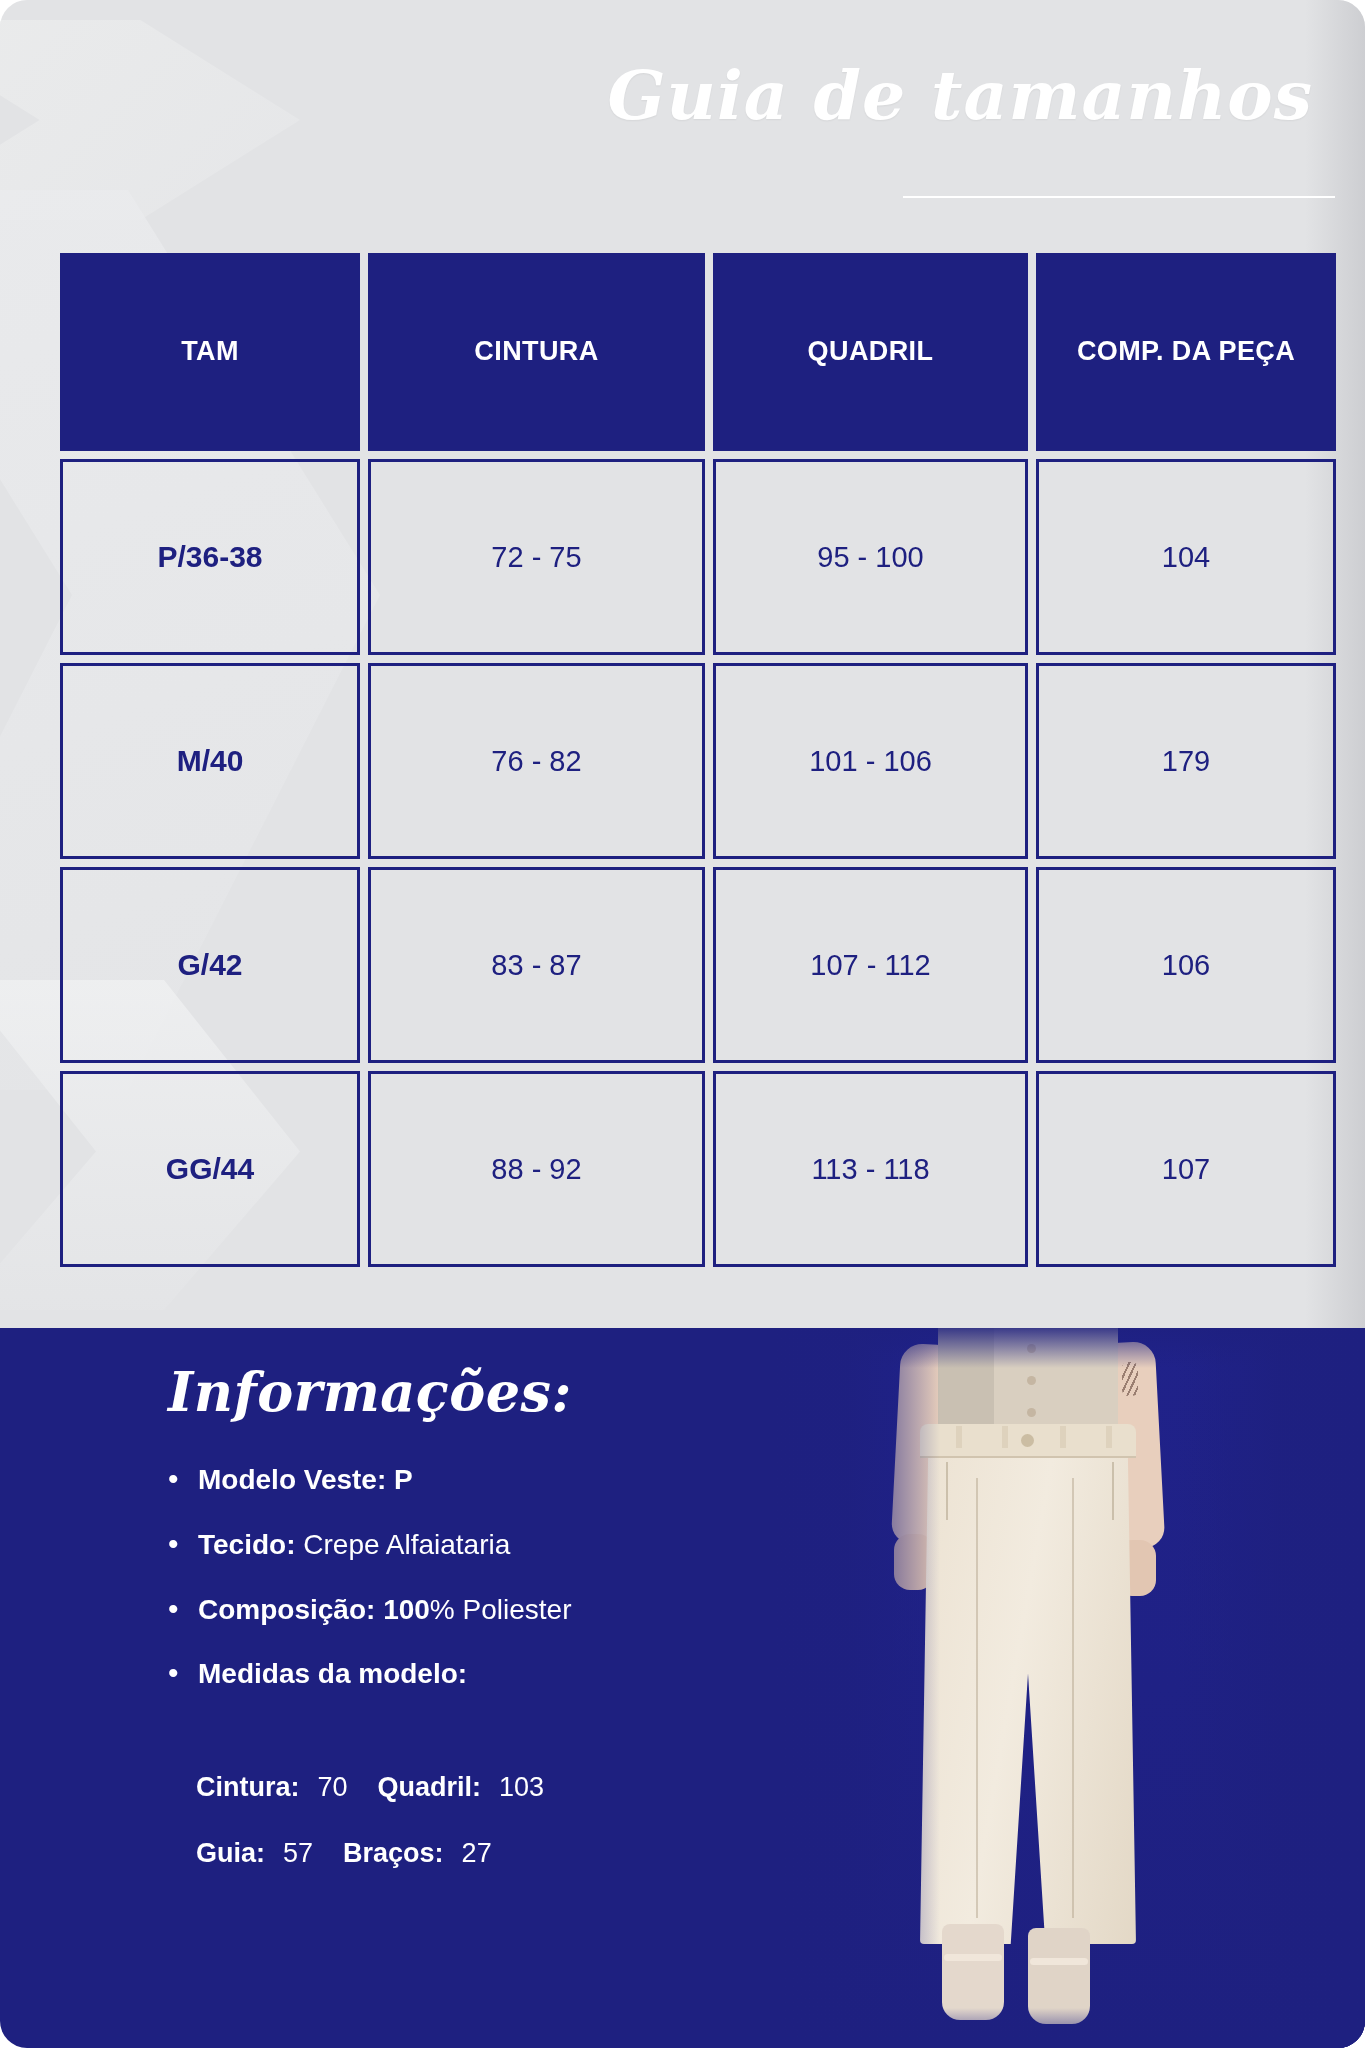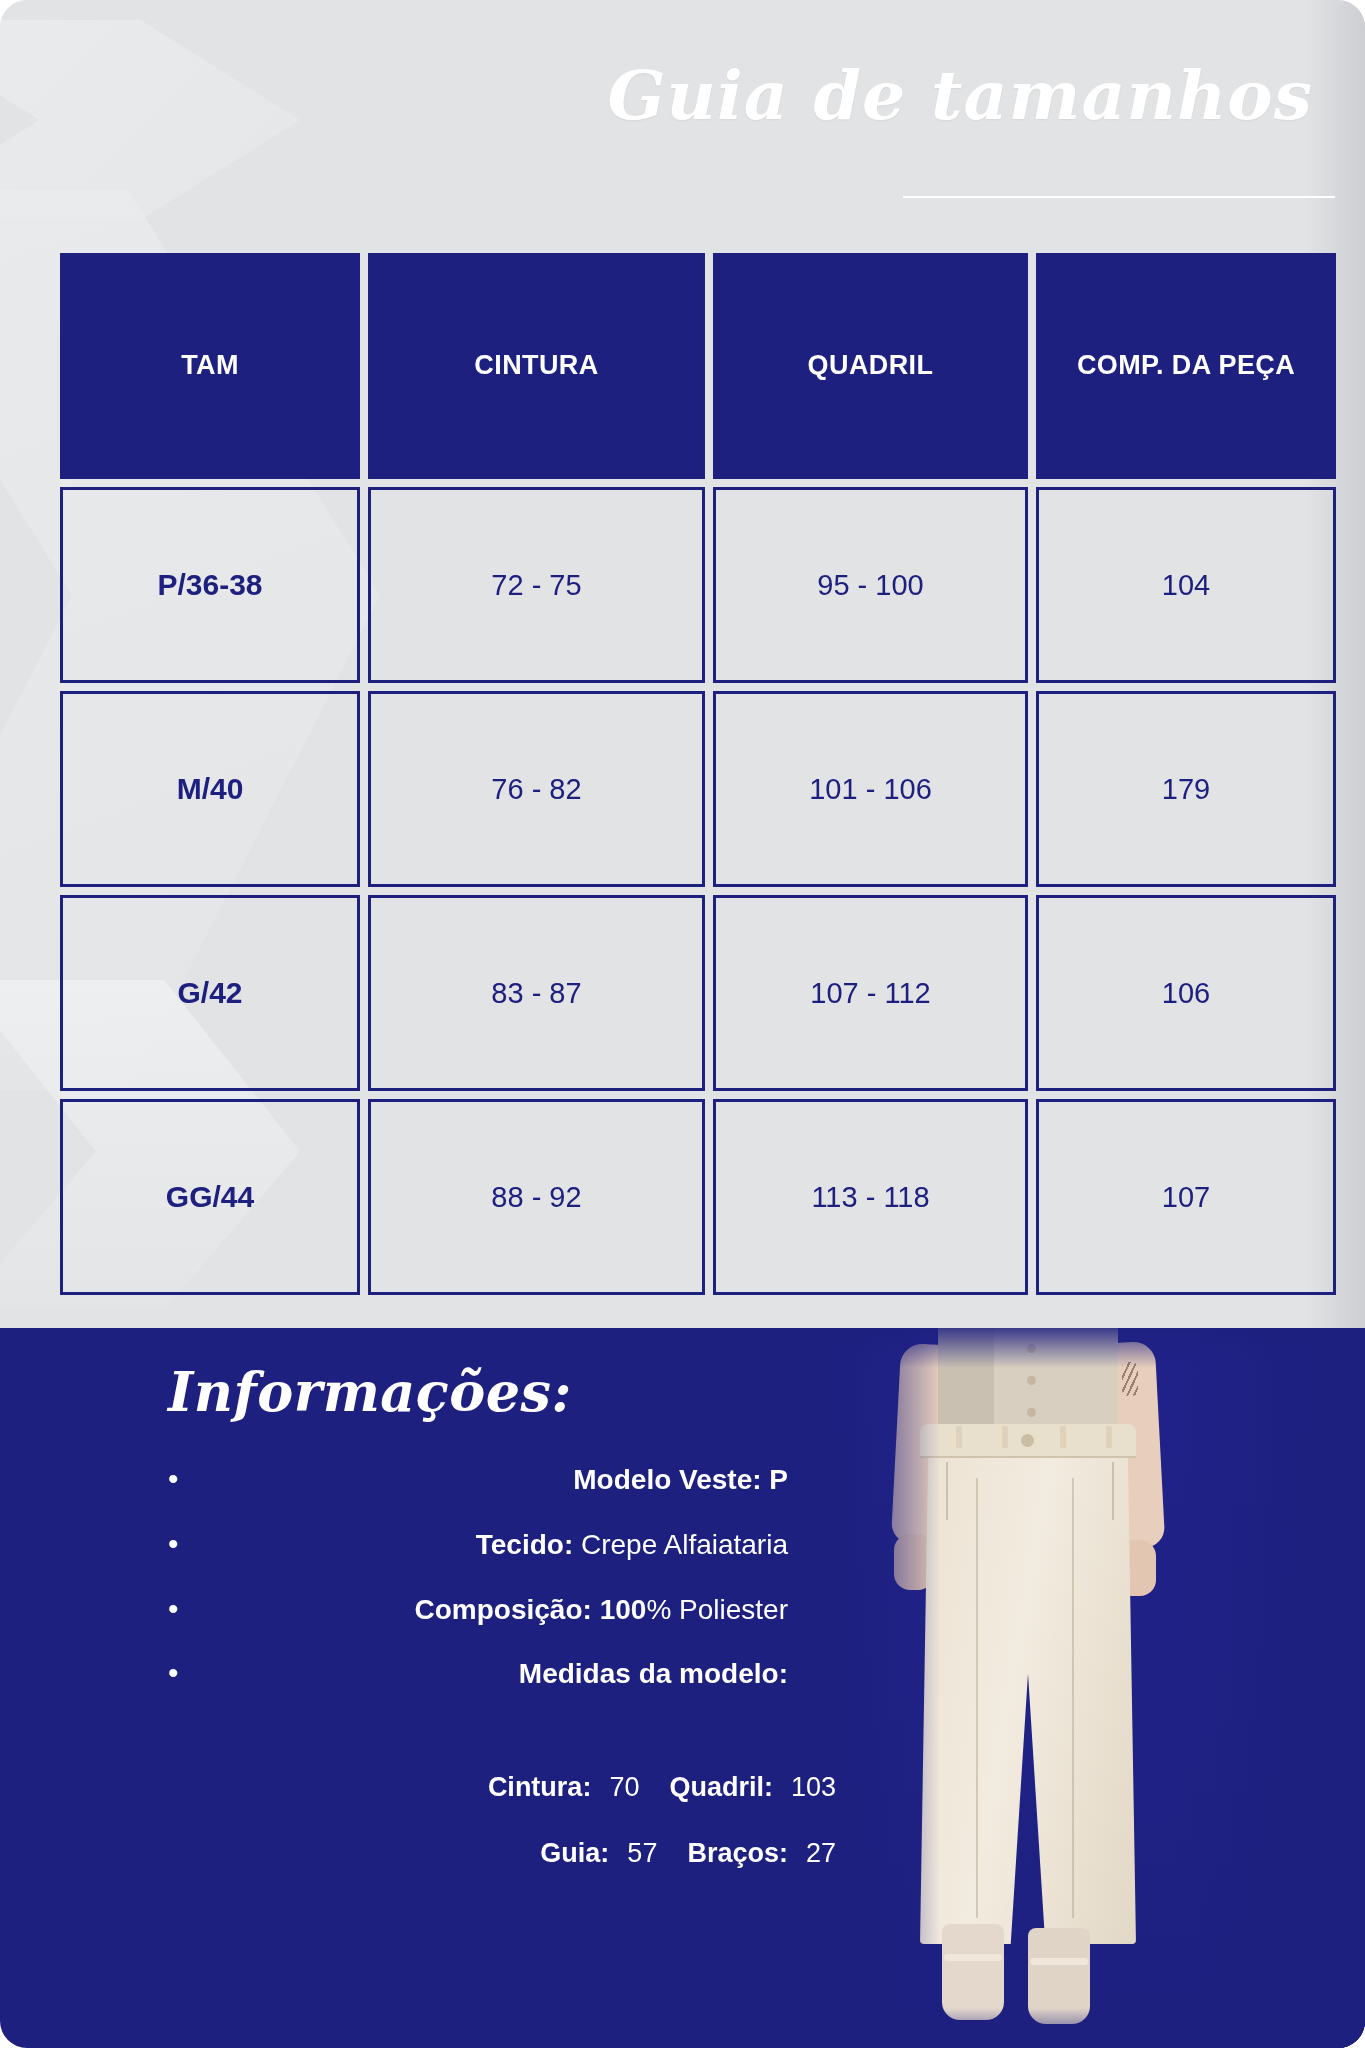--- a/index.html
+++ b/index.html
@@ -105,21 +105,21 @@
     border-collapse: separate;
     border-spacing: 8px;
     table-layout: fixed;
   }
   .size-table th {
     background: #1e2080;
     color: #ffffff;
     font-size: 27px;
     font-weight: 700;
     letter-spacing: .4px;
-    height: 226px;
+    height: 198px;
     padding: 6px 0;
     vertical-align: middle;
     text-align: center;
     line-height: 1.25;
   }
   .size-table td {
     background: transparent;
     border: 3px solid #1e2080;
     color: #1e2080;
     height: 196px;
@@ -139,21 +139,20 @@
 
   
   .bottom-section {
     position: absolute;
     left: 0;
     top: 1328px;
     width: 1365px;
     height: 720px;
     background: #1e2080;
     overflow: hidden;
-    text-align: right;
   }
 
   .info-title {
     position: absolute;
     left: 168px;
     top: 32px;
     font-family: "DejaVu Serif", "Liberation Serif", serif;
     font-style: italic;
     font-weight: 700;
     font-size: 54px;

